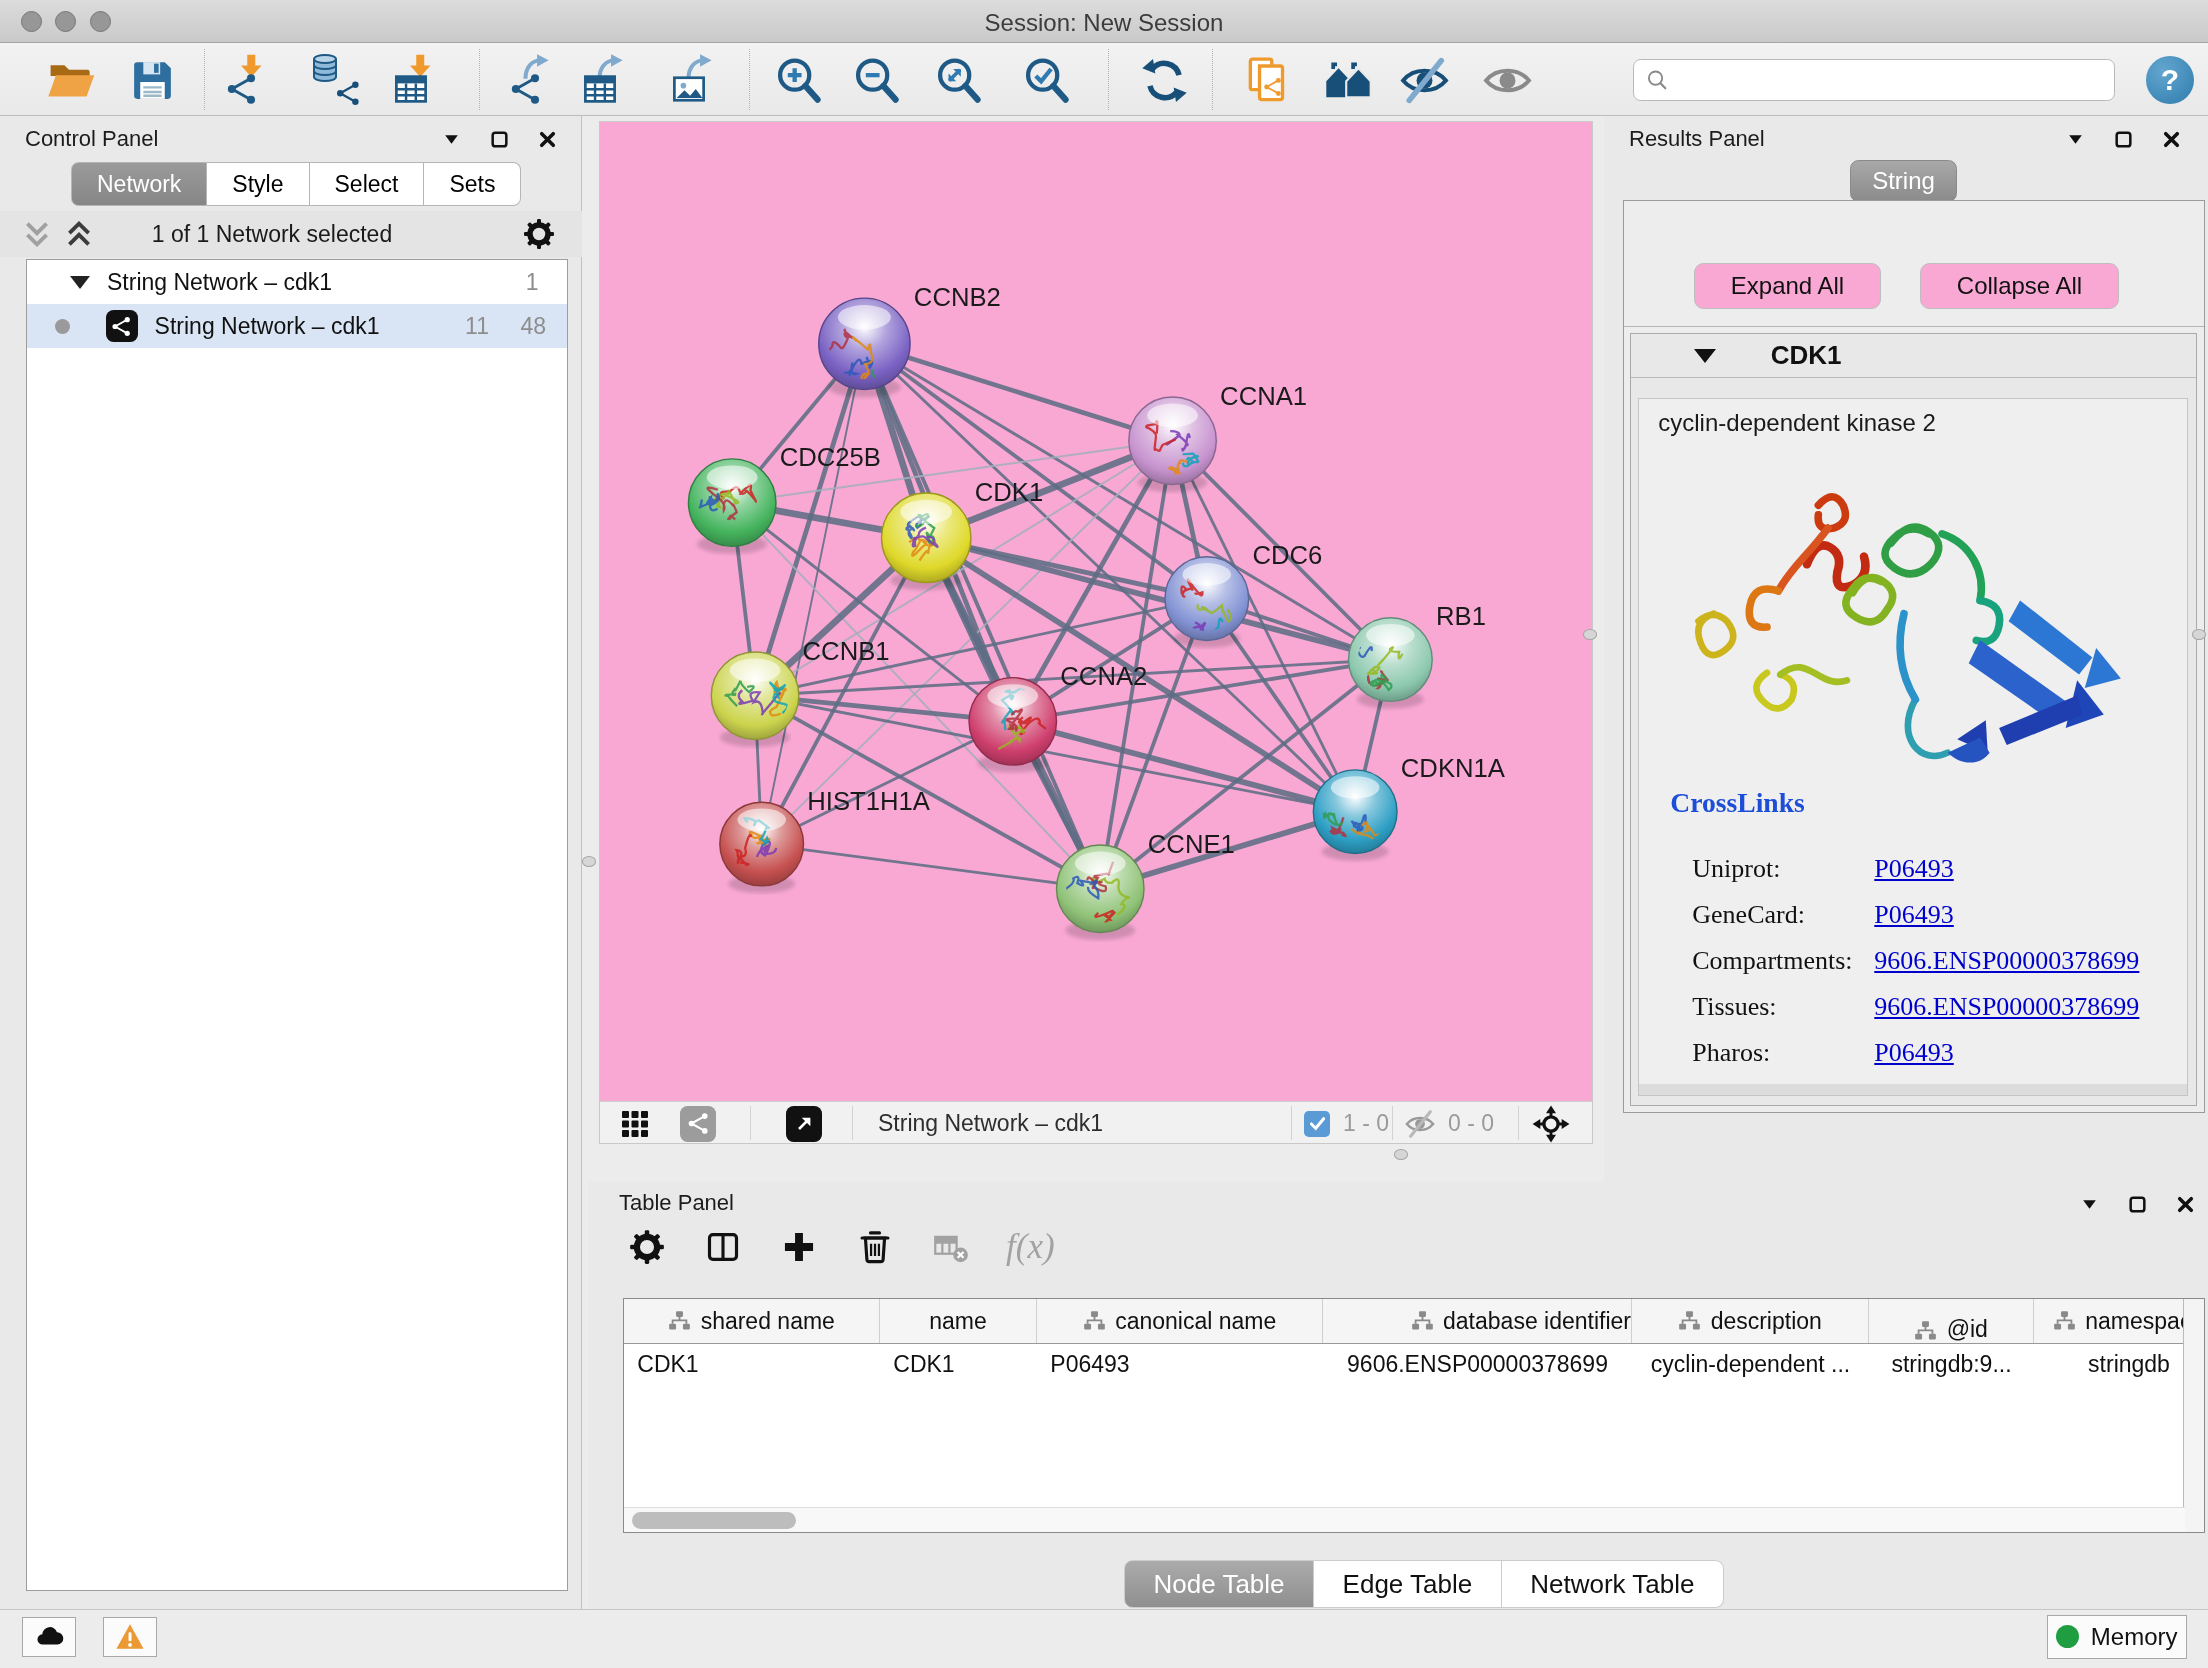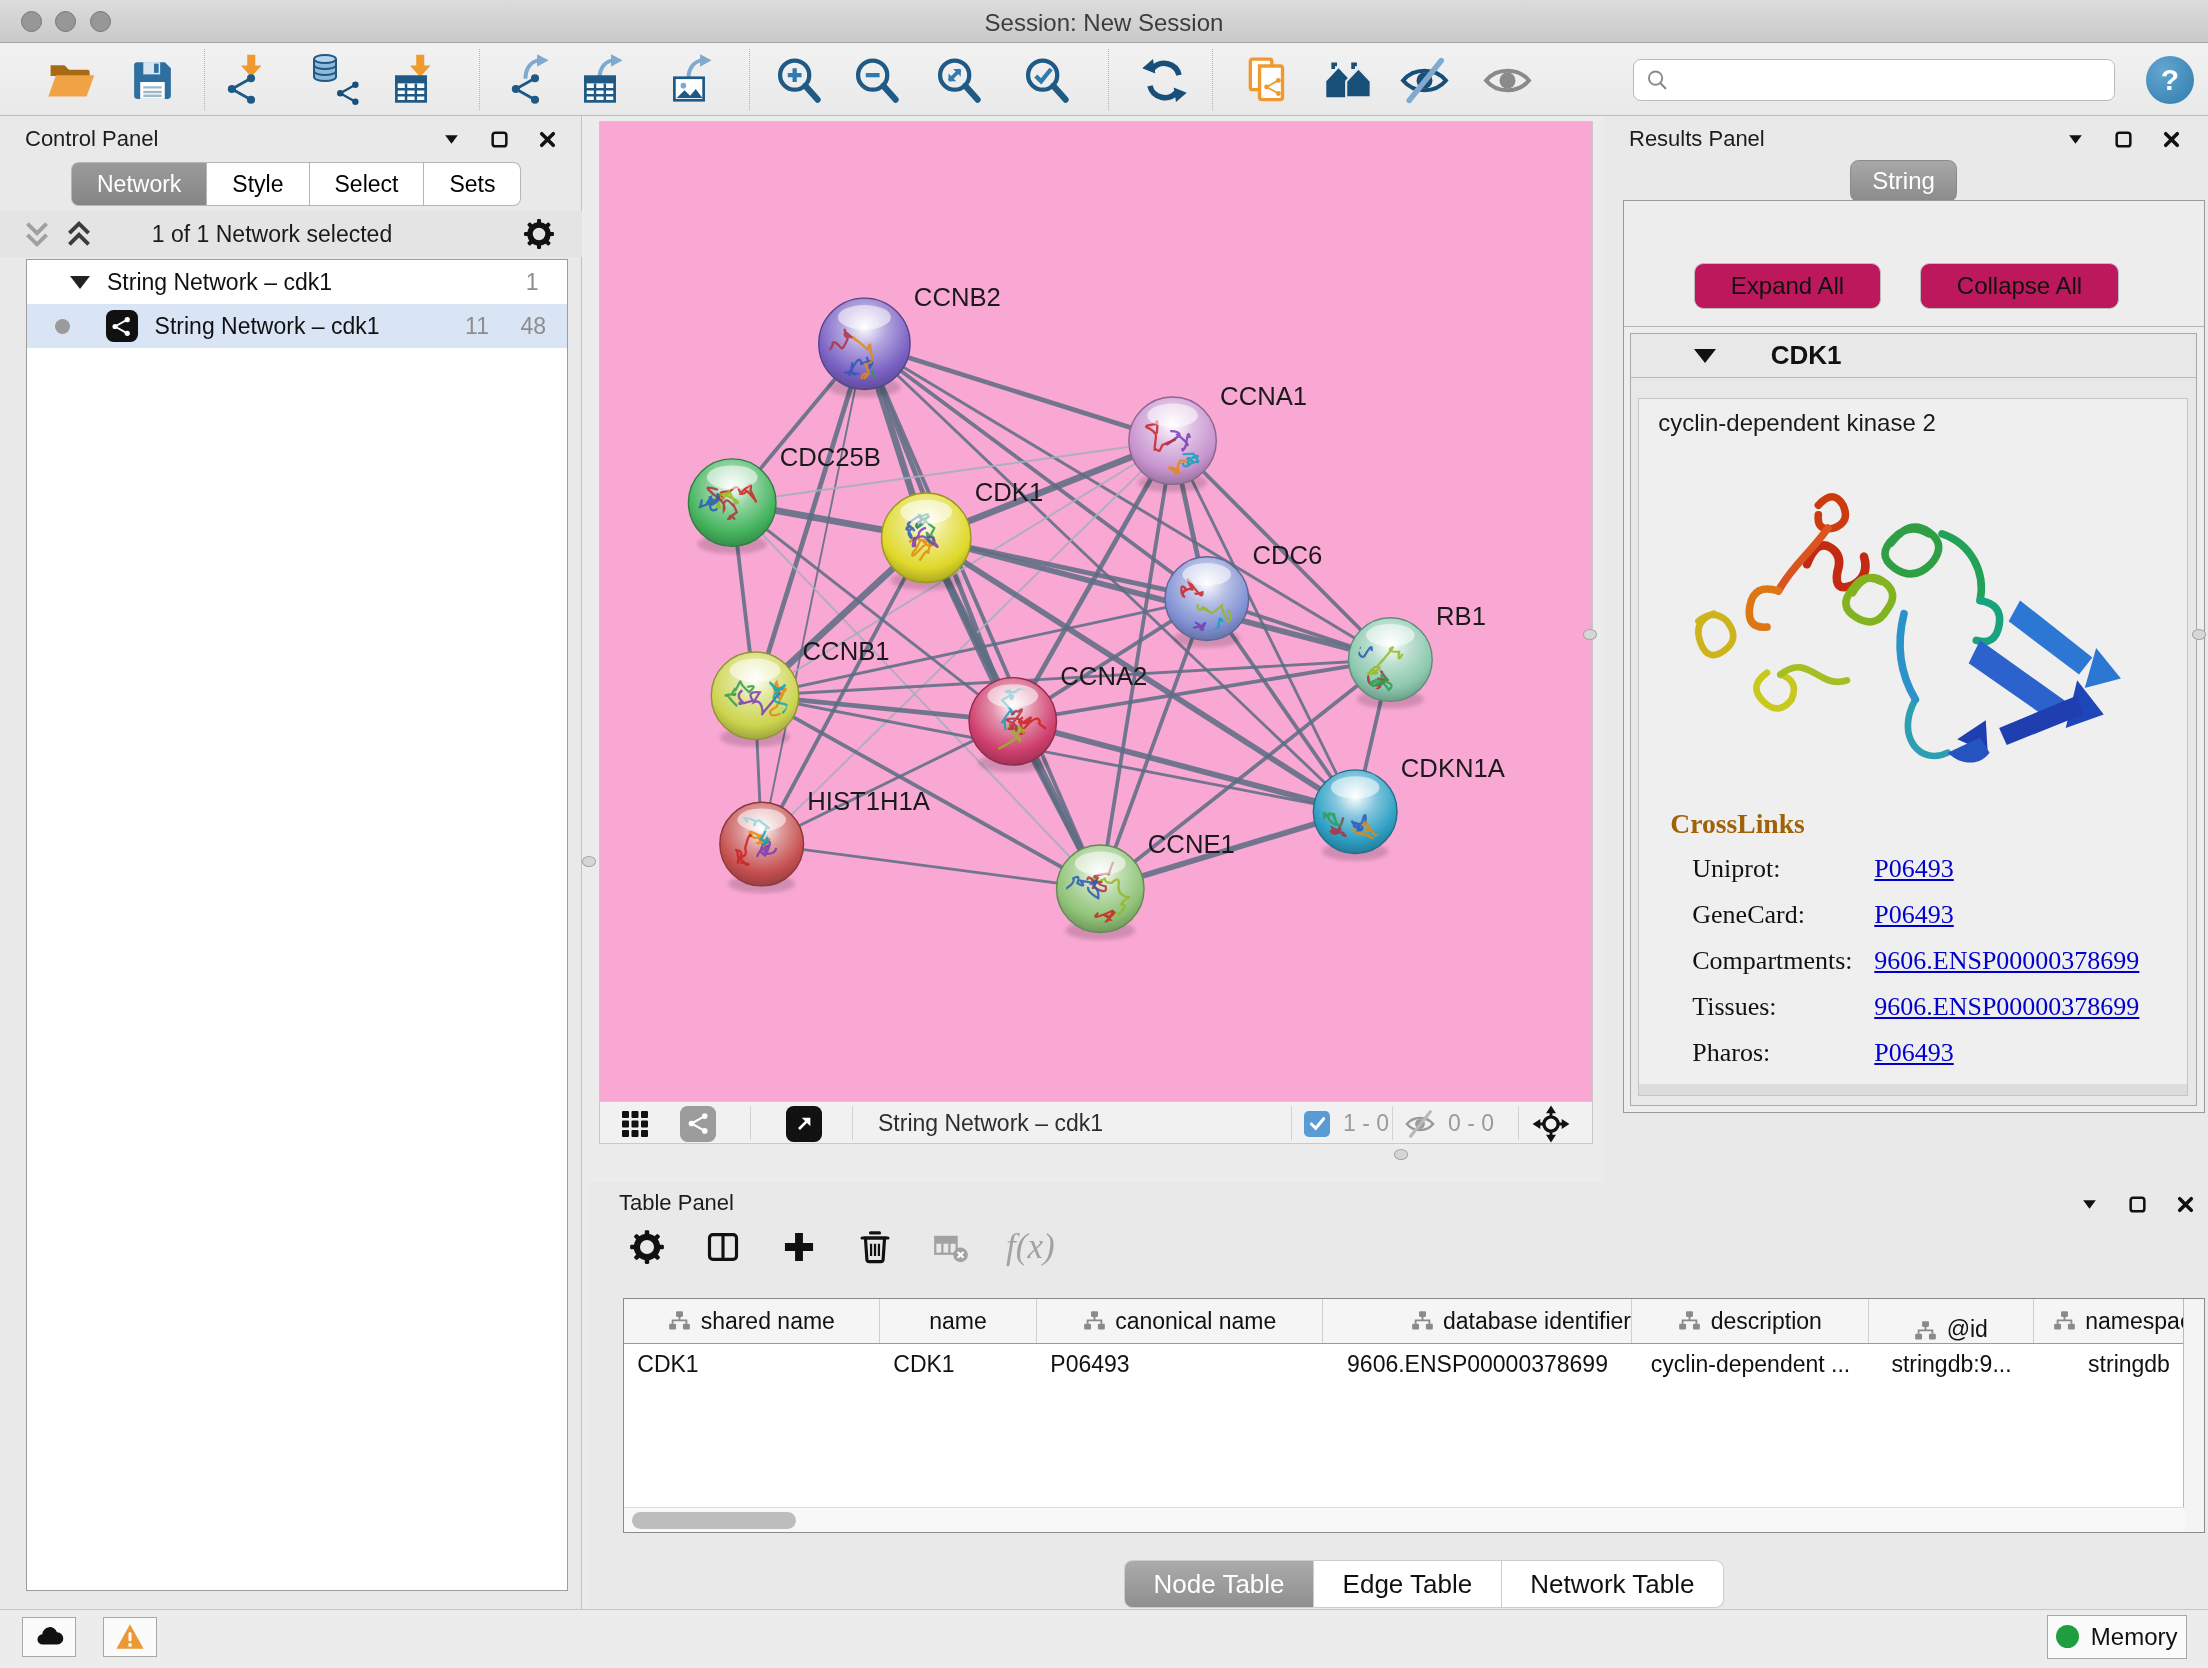--- a/index.html
+++ b/index.html
@@ -84,36 +84,36 @@
     display:flex; align-items:center; justify-content:center; }
 
   
   .results-panel { position:absolute; left:1604px; top:116px; width:605px; height:1066px; background:#e9e9e9; }
   .rp-title { position:absolute; left:25px; top:9.5px; }
   .rp-tab { position:absolute; left:246px; top:44px; width:107px; height:42px;
     background:linear-gradient(#a8a8a8,#8b8b8b); color:#fff; font-size:24px; border:1px solid #8a8a8a;
     border-radius:8.6px; display:flex; align-items:center; justify-content:center; cursor:pointer; }
   .rp-box { position:absolute; left:19px; top:84px; width:582px; height:913px;
     background:#ededed; border:1.9px solid #9a9a9a; }
-  .rp-btn { position:absolute; top:62px; height:46px; background:#be185d; border:1.9px solid #bdbdbd;
+  .rp-btn { position:absolute; top:62px; height:46px; background:#f9a8d4; border:1.9px solid #bdbdbd;
     border-radius:9.5px; font-size:24px; color:#111; cursor:pointer; }
   .rp-divider { position:absolute; left:0; top:125px; width:100%; border-top:1.9px solid #b5b5b5; }
   .rp-inner { position:absolute; left:5.7px; top:132px; width:567px; height:773px;
     background:#e8e8e8; border:1.9px solid #aaa; }
   .rp-hdr { position:relative; height:44px; background:#e8e8e8; border-bottom:1.9px solid #bbb;
     display:flex; align-items:center; }
   .rp-hdr .tri { width:0; height:0; border-left:11.4px solid transparent; border-right:11.4px solid transparent;
     border-top:14.3px solid #111; margin-left:63px; }
   .rp-hdr .nm { font-size:26px; font-weight:bold; margin-left:55px; color:#111; }
   .rp-content { position:absolute; left:7.6px; top:64px; width:550px; height:698px;
     background:#efefef; border:1px solid #c5c5c5; }
   .rp-desc { position:absolute; left:19px; top:9.5px; font-size:24px; color:#1a1a1a; }
   .rp-protein { position:absolute; left:27px; top:53px; }
   .serif { font-family:"Liberation Serif", serif; }
-  .xl-title { position:absolute; left:31px; top:409px; font-size:27.6px; font-weight:bold; color:#a16207; }
+  .xl-title { position:absolute; left:31px; top:388px; font-size:27.6px; font-weight:bold; color:#1d4ed8; }
   .xl-rows { position:absolute; left:0; top:455px; width:100%; }
   .xl-row { position:relative; height:46px; }
   .xl-label { position:absolute; left:53px; font-size:26px; color:#111; }
   .xl-value { position:absolute; left:235px; font-size:26px; color:#0000cc; text-decoration:underline; cursor:pointer; }
   .rp-scrollstrip { position:absolute; left:0; bottom:0; width:100%; height:11.4px; background:#dcdcdc; }
 
   
   .table-panel { position:absolute; left:588px; top:1182px; width:1621px; height:427px; background:#e9e9e9; }
   .tp-title { position:absolute; left:31px; top:7.6px; }
   .tp-toolbar { position:absolute; left:38px; top:40px; height:49px; display:flex; align-items:center; gap:34px; }

